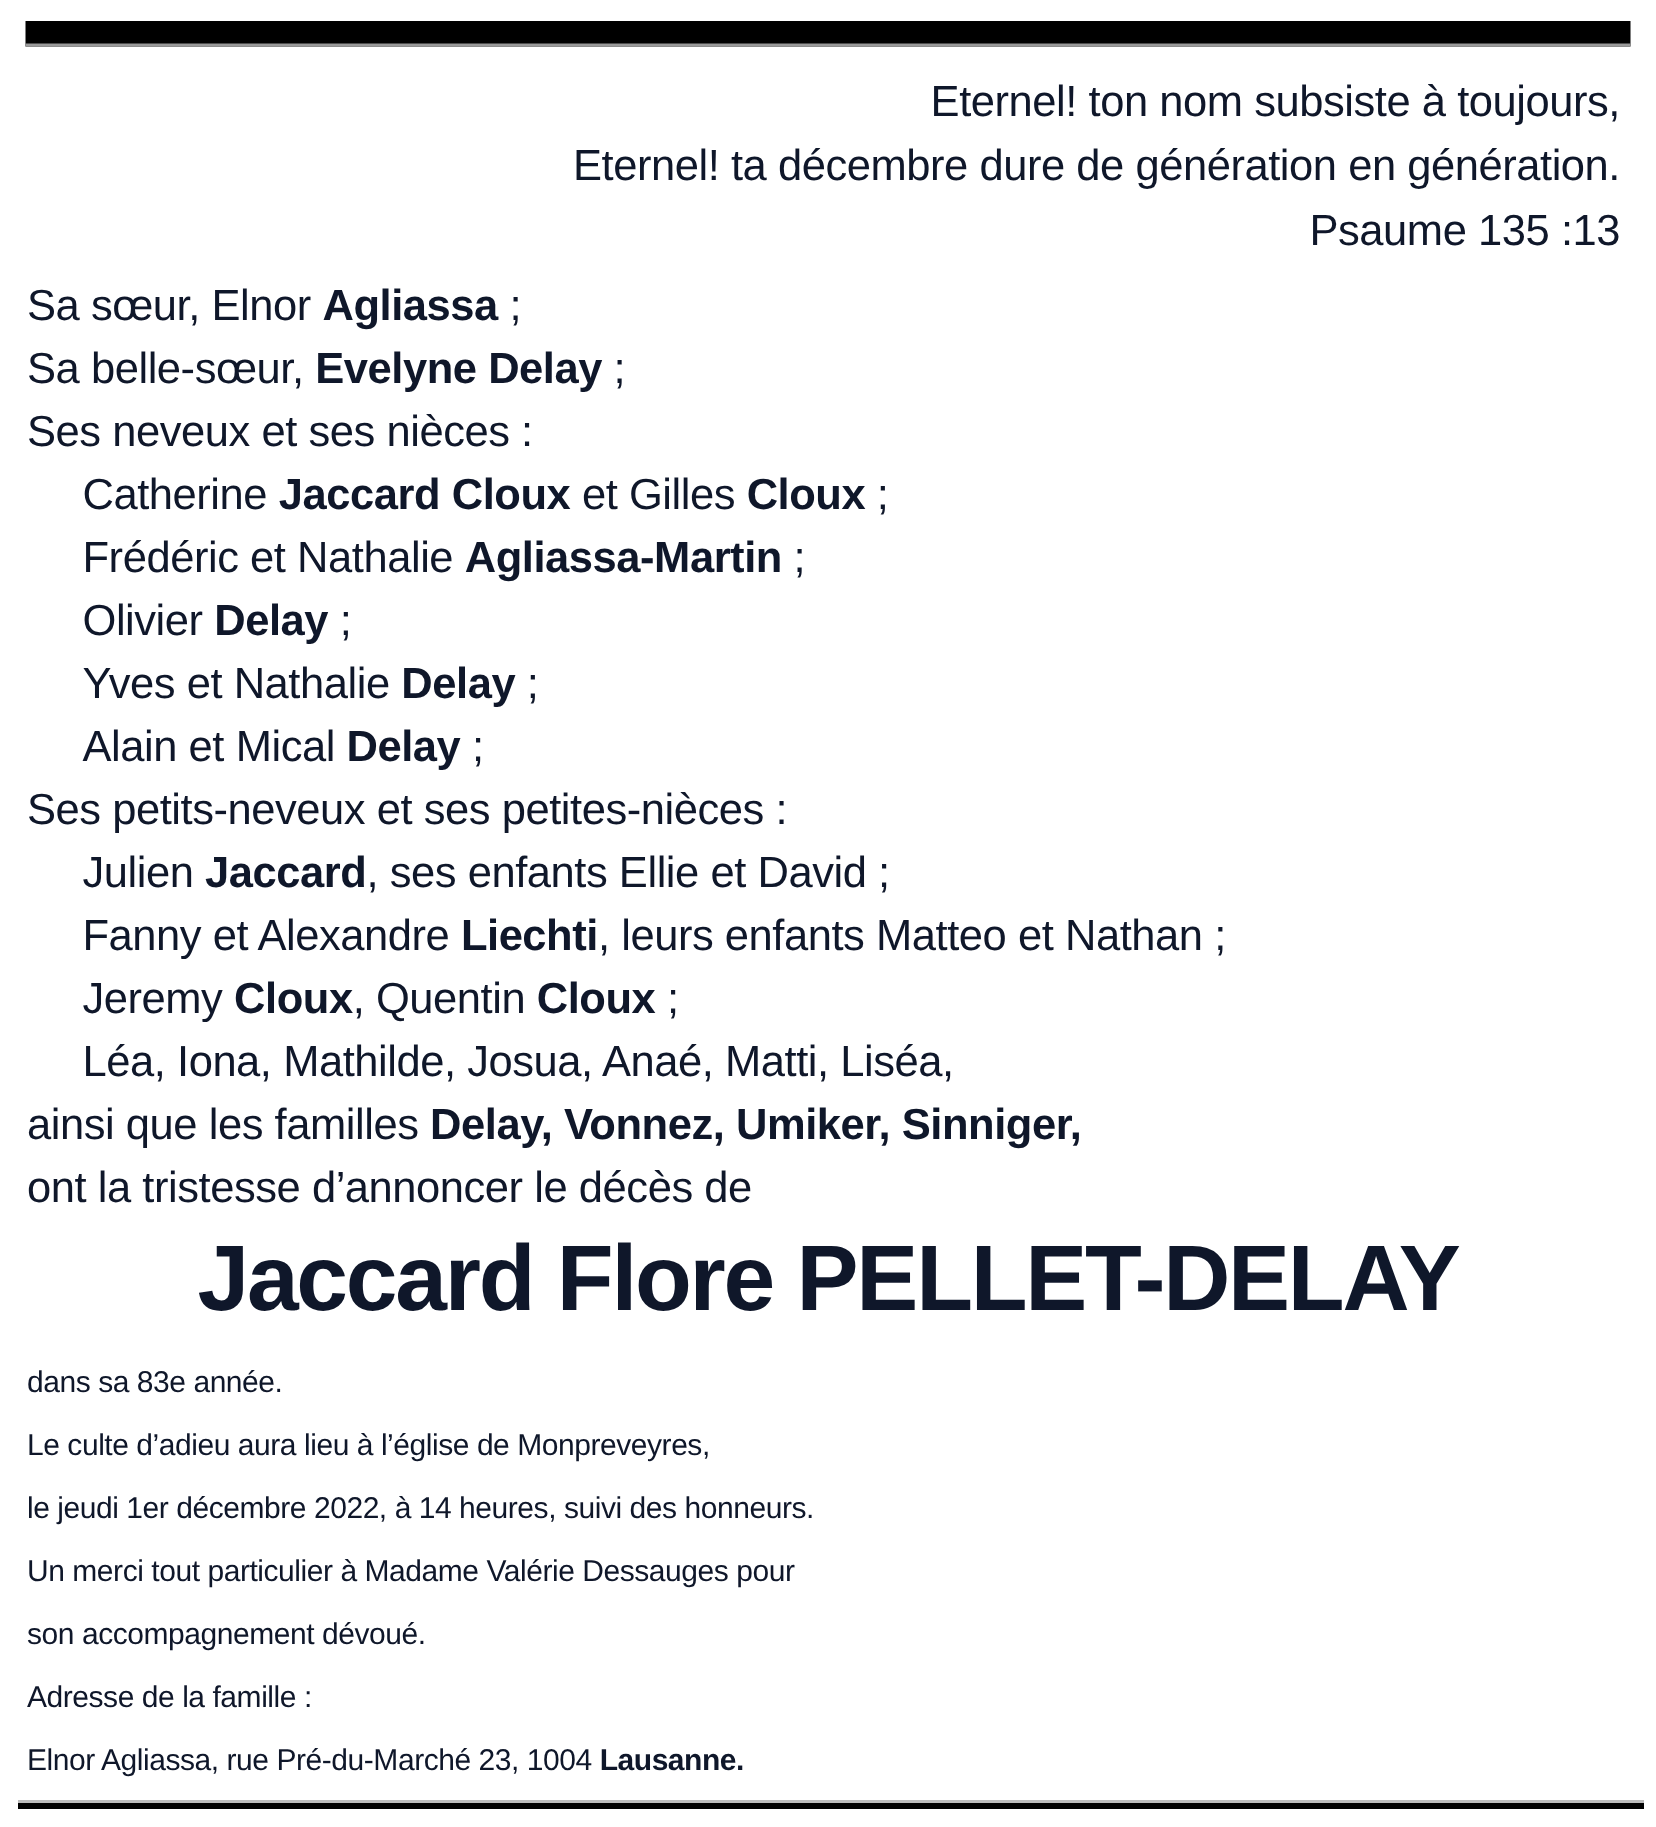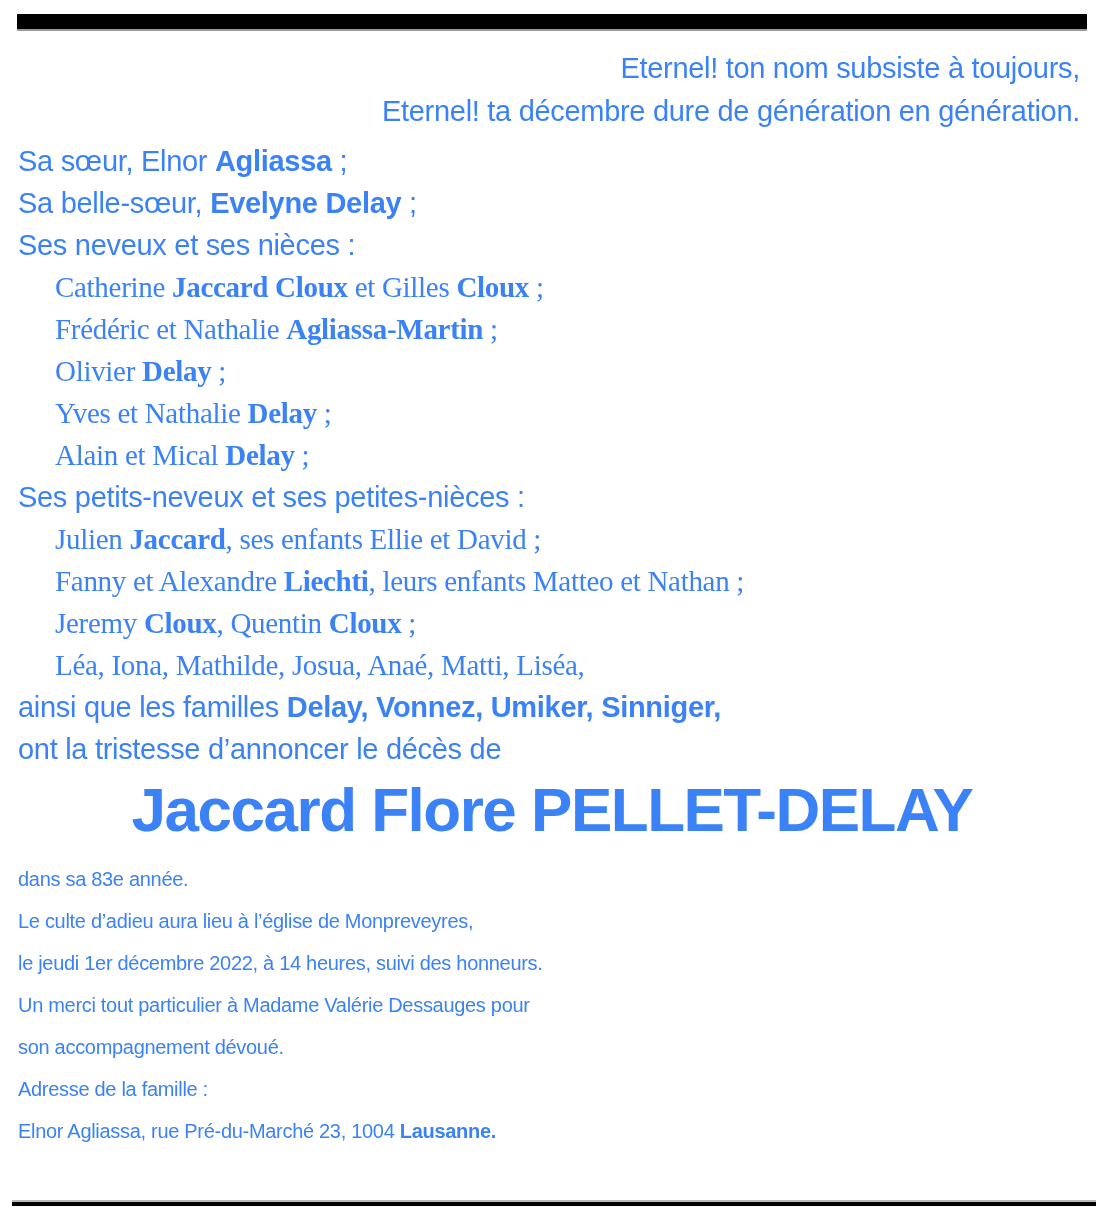--- a/index.html
+++ b/index.html
@@ -7,21 +7,21 @@
     margin: 0;
     padding: 0;
     background: #ffffff;
   }
   .page {
     position: relative;
     width: 1104px;
     height: 1218px;
     background: #ffffff;
     font-family: "Liberation Sans", sans-serif;
-    color: #3b82f6;
+    color: #0f172a;
     overflow: hidden;
   }
   .rule-top {
     margin: 14px 17px 0 17px;
     height: 15px;
     background: #000000;
     border-bottom: 2px solid #9a9a9a;
   }
   .quote {
     margin: 16px 24px 0 0;
@@ -39,21 +39,21 @@
     white-space: pre;
   }
   .details {
     margin: 16px 14px 0 18px;
     font-size: 20px;
     line-height: 42px;
     letter-spacing: -0.3px;
     white-space: pre;
   }
   .line { white-space: pre; }
-  .line.indent { padding-left: 37px; font-family: Liberation Serif, serif; }
+  .line.indent { padding-left: 37px; }
   .b { font-weight: 700; }
   .title {
     margin-top: 8px;
     text-align: center;
     font-size: 62px;
     line-height: 64px;
     font-weight: 700;
     letter-spacing: -1.5px;
     white-space: pre;
   }
@@ -66,21 +66,21 @@
     background: #000000;
     border-top: 2px solid #bbbbbb;
   }
 </style>
 </head>
 <body>
 
 <div class="page">
   <div class="rule-top"></div>
 
-  <div class="quote"><div class="line"><span>Eternel! ton nom subsiste à toujours,</span></div><div class="line"><span>Eternel! ta décembre dure de génération en génération.</span></div></div>
+  <div class="quote"><div class="line"><span>Eternel! ton nom subsiste à toujours,</span></div><div class="line"><span>Eternel! ta décembre dure de génération en génération.</span></div><div class="line"><span>Psaume 135 :13</span></div></div>
 
   <div class="family"><div class="line"><span>Sa sœur, Elnor </span><span class="b">Agliassa</span><span> ;</span></div><div class="line"><span>Sa belle-sœur, </span><span class="b">Evelyne Delay</span><span> ;</span></div><div class="line"><span>Ses neveux et ses nièces :</span></div><div class="line indent"><span>Catherine </span><span class="b">Jaccard Cloux</span><span> et Gilles </span><span class="b">Cloux</span><span> ;</span></div><div class="line indent"><span>Frédéric et Nathalie </span><span class="b">Agliassa-Martin</span><span> ;</span></div><div class="line indent"><span>Olivier </span><span class="b">Delay</span><span> ;</span></div><div class="line indent"><span>Yves et Nathalie </span><span class="b">Delay</span><span> ;</span></div><div class="line indent"><span>Alain et Mical </span><span class="b">Delay</span><span> ;</span></div><div class="line"><span>Ses petits-neveux et ses petites-nièces :</span></div><div class="line indent"><span>Julien </span><span class="b">Jaccard</span><span>, ses enfants Ellie et David ;</span></div><div class="line indent"><span>Fanny et Alexandre </span><span class="b">Liechti</span><span>, leurs enfants Matteo et Nathan ;</span></div><div class="line indent"><span>Jeremy </span><span class="b">Cloux</span><span>, Quentin </span><span class="b">Cloux</span><span> ;</span></div><div class="line indent"><span>Léa, Iona, Mathilde, Josua, Anaé, Matti, Liséa,</span></div><div class="line"><span>ainsi que les familles </span><span class="b">Delay,</span><span> </span><span class="b">Vonnez,</span><span> </span><span class="b">Umiker,</span><span> </span><span class="b">Sinniger,</span></div><div class="line"><span>ont la tristesse d’annoncer le décès de</span></div></div>
 
   <div class="title">Jaccard Flore PELLET-DELAY</div>
 
   <div class="details"><div class="line"><span>dans sa 83e année.</span></div><div class="line"><span>Le culte d’adieu aura lieu à l’église de Monpreveyres,</span></div><div class="line"><span>le jeudi 1er décembre 2022, à 14 heures, suivi des honneurs.</span></div><div class="line"><span>Un merci tout particulier à Madame Valérie Dessauges pour</span></div><div class="line"><span>son accompagnement dévoué.</span></div><div class="line"><span>Adresse de la famille :</span></div><div class="line"><span>Elnor Agliassa, rue Pré-du-Marché 23, 1004 </span><span class="b">Lausanne.</span></div></div>
 
   <div class="rule-bottom"></div>
 </div>
 

